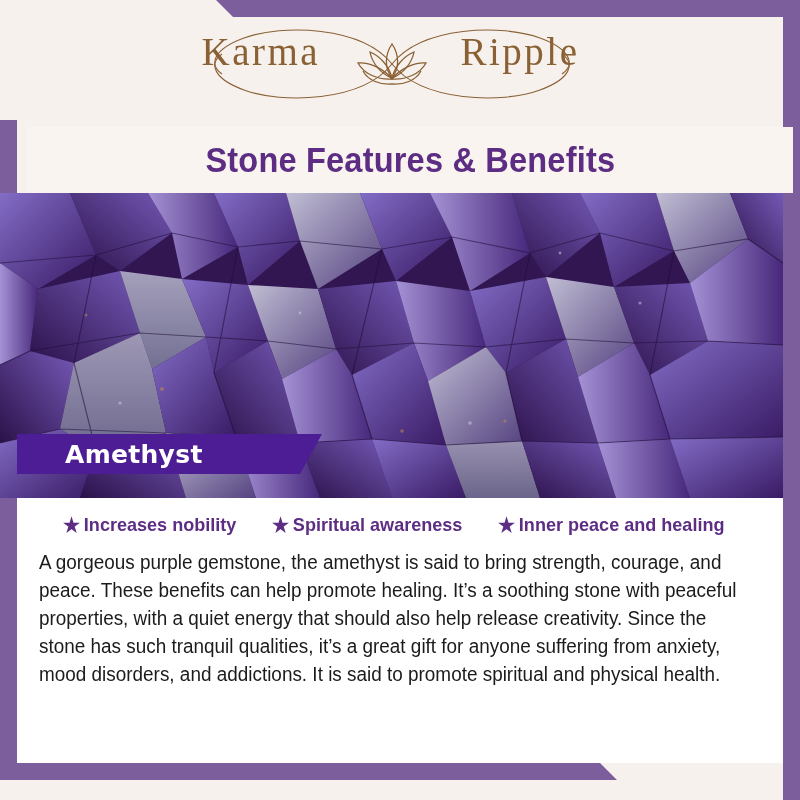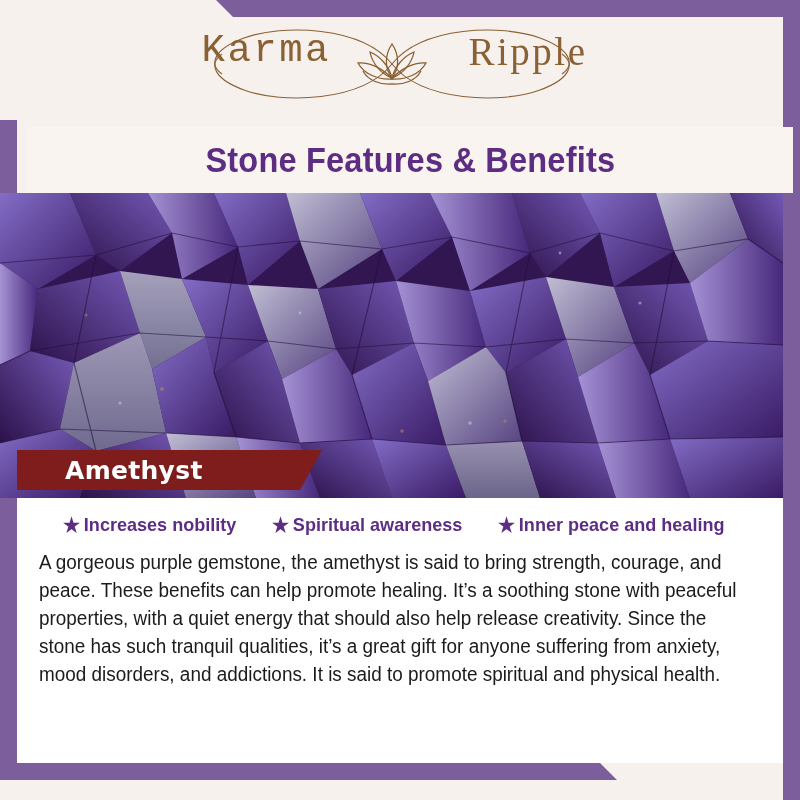--- a/index.html
+++ b/index.html
@@ -37,22 +37,22 @@
     display:flex;align-items:center;justify-content:center;
   }
   .logo{position:relative;width:400px;height:90px;}
   .logo svg{position:absolute;left:0;top:0;}
   .logo-word{
     position:absolute;top:14px;
     font-family:"Liberation Serif", serif;
     font-size:39px;color:#8a6134;letter-spacing:2.5px;
     line-height:1;
   }
-  .logo-left{left:10px;font-family:Liberation Mono, monospace;}
-  .logo-right{right:4px;}
+  .logo-left{left:10px;}
+  .logo-right{right:12px;}
 
   
   .headline-band{
     position:absolute;left:17px;top:127px;width:766px;height:66px;
     background:#faf4f1;display:flex;align-items:center;justify-content:center;margin-left:10px;
   }
   .headline{
     font-family:"Liberation Sans Narrow","Liberation Sans",sans-serif;
     font-weight:bold;font-size:35px;color:#5d2d84;
     letter-spacing:.2px;transform:scaleX(.93);transform-origin:center;
@@ -61,22 +61,22 @@
 
   
   .hero{
     position:absolute;left:0;top:193px;width:783px;height:305px;
     overflow:hidden;background:#2a1340;
   }
   .hero svg{display:block;width:783px;height:305px;}
 
   
   .ribbon{
-    position:absolute;left:17px;top:450px;height:40px;width:305px;
-    background:#7f1d1d;
+    position:absolute;left:17px;top:434px;height:40px;width:305px;
+    background:#4c1d95;
     clip-path:polygon(0 0,305px 0,283px 40px,0 40px);
     display:flex;align-items:center;
   }
   .ribbon-label{
     color:#ffffff;font-weight:bold;font-size:25px;padding-left:48px;
     font-family:"DejaVu Sans","Liberation Sans",sans-serif;letter-spacing:.3px;
   }
 
   
   .card{

